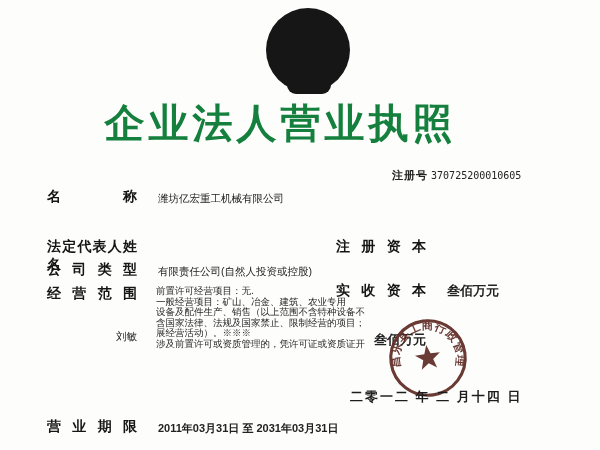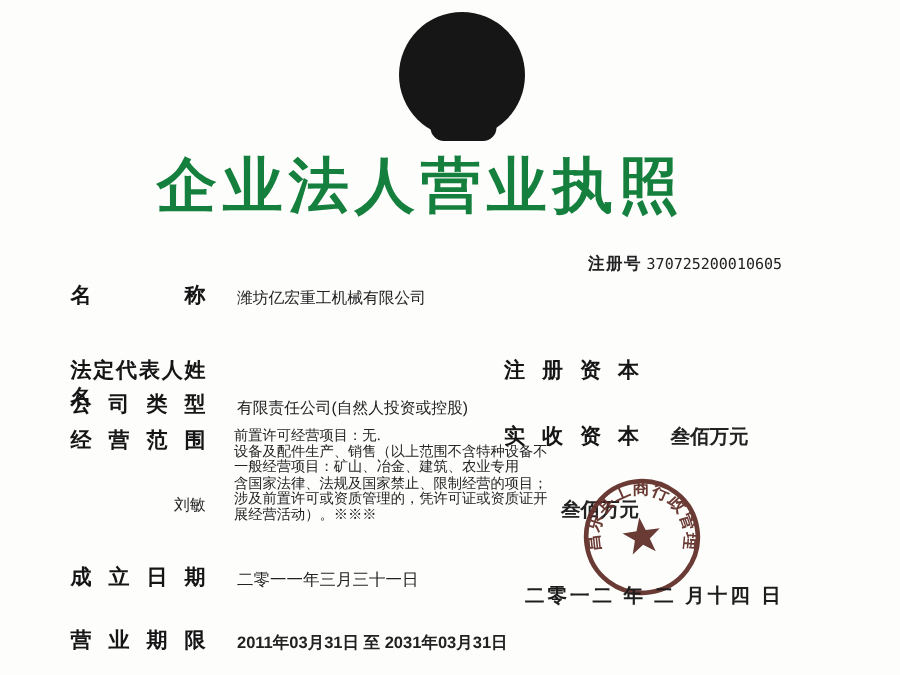--- a/index.html
+++ b/index.html
@@ -73,41 +73,37 @@
   <div class="row" style="left:47px;top:261px;">
     <span class="flabel">公司类型</span>
     <span class="fvalue">有限责任公司(自然人投资或控股)</span>
   </div>
 
   <div class="row" style="left:47px;top:285px;">
     <span class="flabel">经营范围</span>
   </div>
   <div class="scope-lines">
     <div>前置许可经营项目：无.</div>
+    <div>一般经营项目：矿山、冶金、建筑、农业专用</div>
     <div>设备及配件生产、销售（以上范围不含特种设备不</div>
-    <div>一般经营项目：矿山、冶金、建筑、农业专用</div>
     <div>含国家法律、法规及国家禁止、限制经营的项目；</div>
+    <div>展经营活动）。※※※</div>
     <div>涉及前置许可或资质管理的，凭许可证或资质证开</div>
-    <div>展经营活动）。※※※</div>
   </div>
 
   <div class="row" style="left:336px;top:238px;flex-direction:column;">
     <span class="flabel">注册资本</span>
     <span class="fvalue capval">叁佰万元</span>
   </div>
 
   <div class="row" style="left:336px;top:279px;">
     <span class="flabel">实收资本</span>
     <span class="fvalue capval">叁佰万元</span>
   </div>
 
-  <div class="row" style="left:47px;top:376px;">
-    <span class="flabel">成立日期</span>
-    <span class="fvalue big">二零一一年三月三十一日</span>
-  </div>
 
   <div class="row" style="left:47px;top:418px;">
     <span class="flabel">营业期限</span>
     <span class="fvalue big" style="font-weight:bold;">2011年03月31日 至 2031年03月31日</span>
   </div>
 
   <svg class="seal" viewBox="0 0 100 100">
     <defs>
       <path id="sealArc" d="M 26.8,56.2 A 24,24 0 1 1 73.2,56.2" fill="none"></path>
     </defs>

